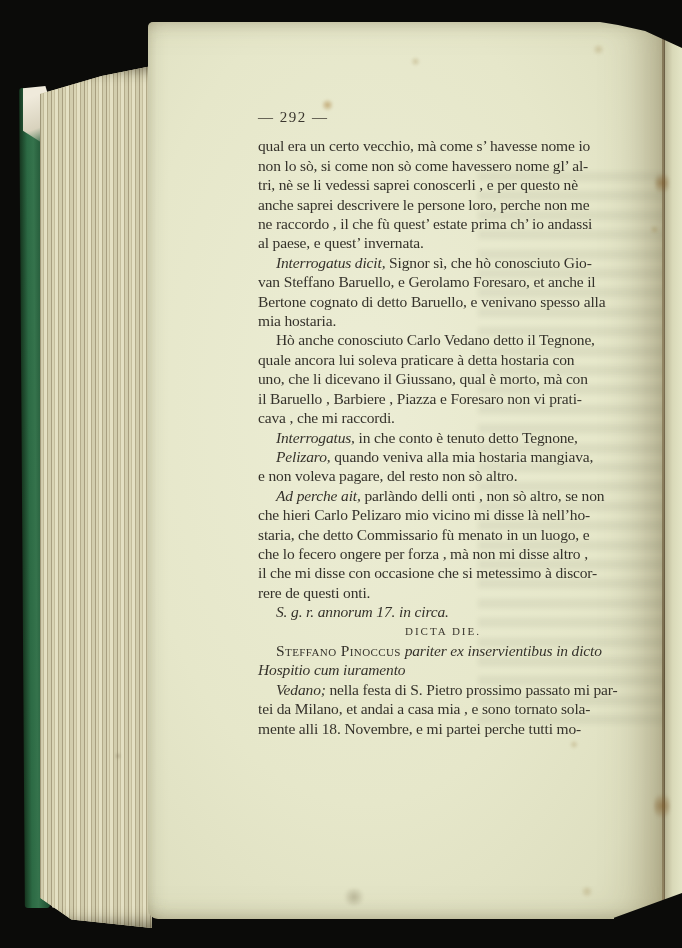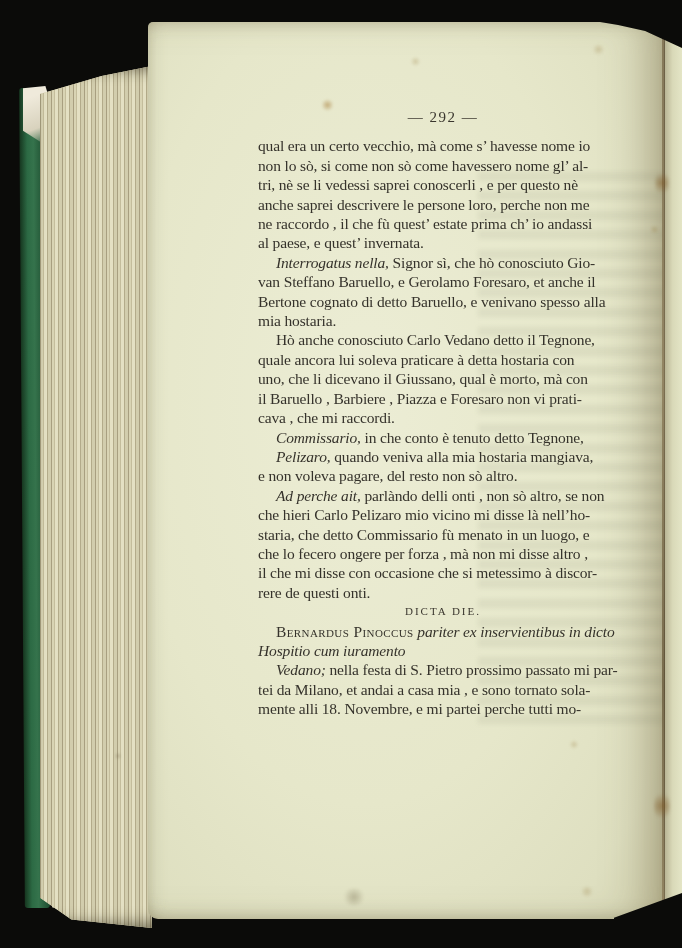--- a/index.html
+++ b/index.html
@@ -68,21 +68,21 @@
     background:#0b0b09;
     clip-path:polygon(100% 0, 100% 100%, 0 100%, 0 88%);
   }
   
   .textblock {
     position:absolute; left:110px; top:86px; width:370px;
     color:#35322b; font-size:15.5px; line-height:19.4px;
     letter-spacing:-0.15px;
   }
   .pageno {
-    display:block; text-align:center; margin:0 0 9px 0;
+    display:block; margin:0 0 9px 0;
     font-size:15px; letter-spacing:1.5px; color:#3a362e;
   }
   .textblock p { margin:0; white-space:pre-wrap; text-align:justify; }
   .indent { text-indent:18px; }
   .seg-italic { font-style:italic; }
   .seg-smallcaps { font-variant:small-caps; letter-spacing:.4px; }
   .heading {
     display:block; text-align:center; margin:0; line-height:19.4px;
     font-size:11px; letter-spacing:2px; color:#3a362e;
   }
@@ -113,47 +113,48 @@
     <div class="textblock">
       <span class="pageno">— 292 —</span>
 
       <p><span class="seg-normal">qual era un certo vecchio, mà come s’ havesse nome io
 non lo sò, si come non sò come havessero nome gl’ al-
 tri, nè se li vedessi saprei conoscerli , e per questo nè
 anche saprei descrivere le persone loro, perche non me
 ne raccordo , il che fù quest’ estate prima ch’ io andassi
 al paese, e quest’ invernata.</span></p>
 
-      <p class="indent"><span class="seg-italic">Interrogatus nella,</span><span class="seg-normal"> Signor sì, che hò conosciuto Gio-
+      <p class="indent"><span class="seg-italic">Interrogatus dicit,</span><span class="seg-normal"> Signor sì, che hò conosciuto Gio-
 van Steffano Baruello, e Gerolamo Foresaro, et anche il
 Bertone cognato di detto Baruello, e venivano spesso alla
 mia hostaria.</span></p>
 
       <p class="indent"><span class="seg-normal">Hò anche conosciuto Carlo Vedano detto il Tegnone,
 quale ancora lui soleva praticare à detta hostaria con
 uno, che li dicevano il Giussano, qual è morto, mà con
 il Baruello , Barbiere , Piazza e Foresaro non vi prati-
 cava , che mi raccordi.</span></p>
 
-      <p class="indent"><span class="seg-italic">Commissario,</span><span class="seg-normal"> in che conto è tenuto detto Tegnone,</span></p>
+      <p class="indent"><span class="seg-italic">Interrogatus,</span><span class="seg-normal"> in che conto è tenuto detto Tegnone,</span></p>
 
       <p class="indent"><span class="seg-italic">Pelizaro,</span><span class="seg-normal"> quando veniva alla mia hostaria mangiava,
 e non voleva pagare, del resto non sò altro.</span></p>
 
       <p class="indent"><span class="seg-italic">Ad perche ait,</span><span class="seg-normal"> parlàndo delli onti , non sò altro, se non
 che hieri Carlo Pelizaro mio vicino mi disse là nell’ho-
 staria, che detto Commissario fù menato in un luogo, e
 che lo fecero ongere per forza , mà non mi disse altro ,
 il che mi disse con occasione che si metessimo à discor-
 rere de questi onti.</span></p>
 
+      <p class="indent"><span class="seg-italic">S. g. r. annorum 17. in circa.</span></p>
 
       <span class="heading">DICTA DIE.</span>
 
-      <p class="indent"><span class="seg-smallcaps">Bernardus Pinoccus</span><span class="seg-italic"> pariter ex inservientibus in dicto
+      <p class="indent"><span class="seg-smallcaps">Steffano Pinoccus</span><span class="seg-italic"> pariter ex inservientibus in dicto
 Hospitio cum iuramento</span></p>
 
       <p class="indent"><span class="seg-italic">Vedano;</span><span class="seg-normal"> nella festa di S. Pietro prossimo passato mi par-
 tei da Milano, et andai a casa mia , e sono tornato sola-
 mente alli 18. Novembre, e mi partei perche tutti mo-</span></p>
     </div>
 
     <div class="ghost"></div>
 
   </div>

